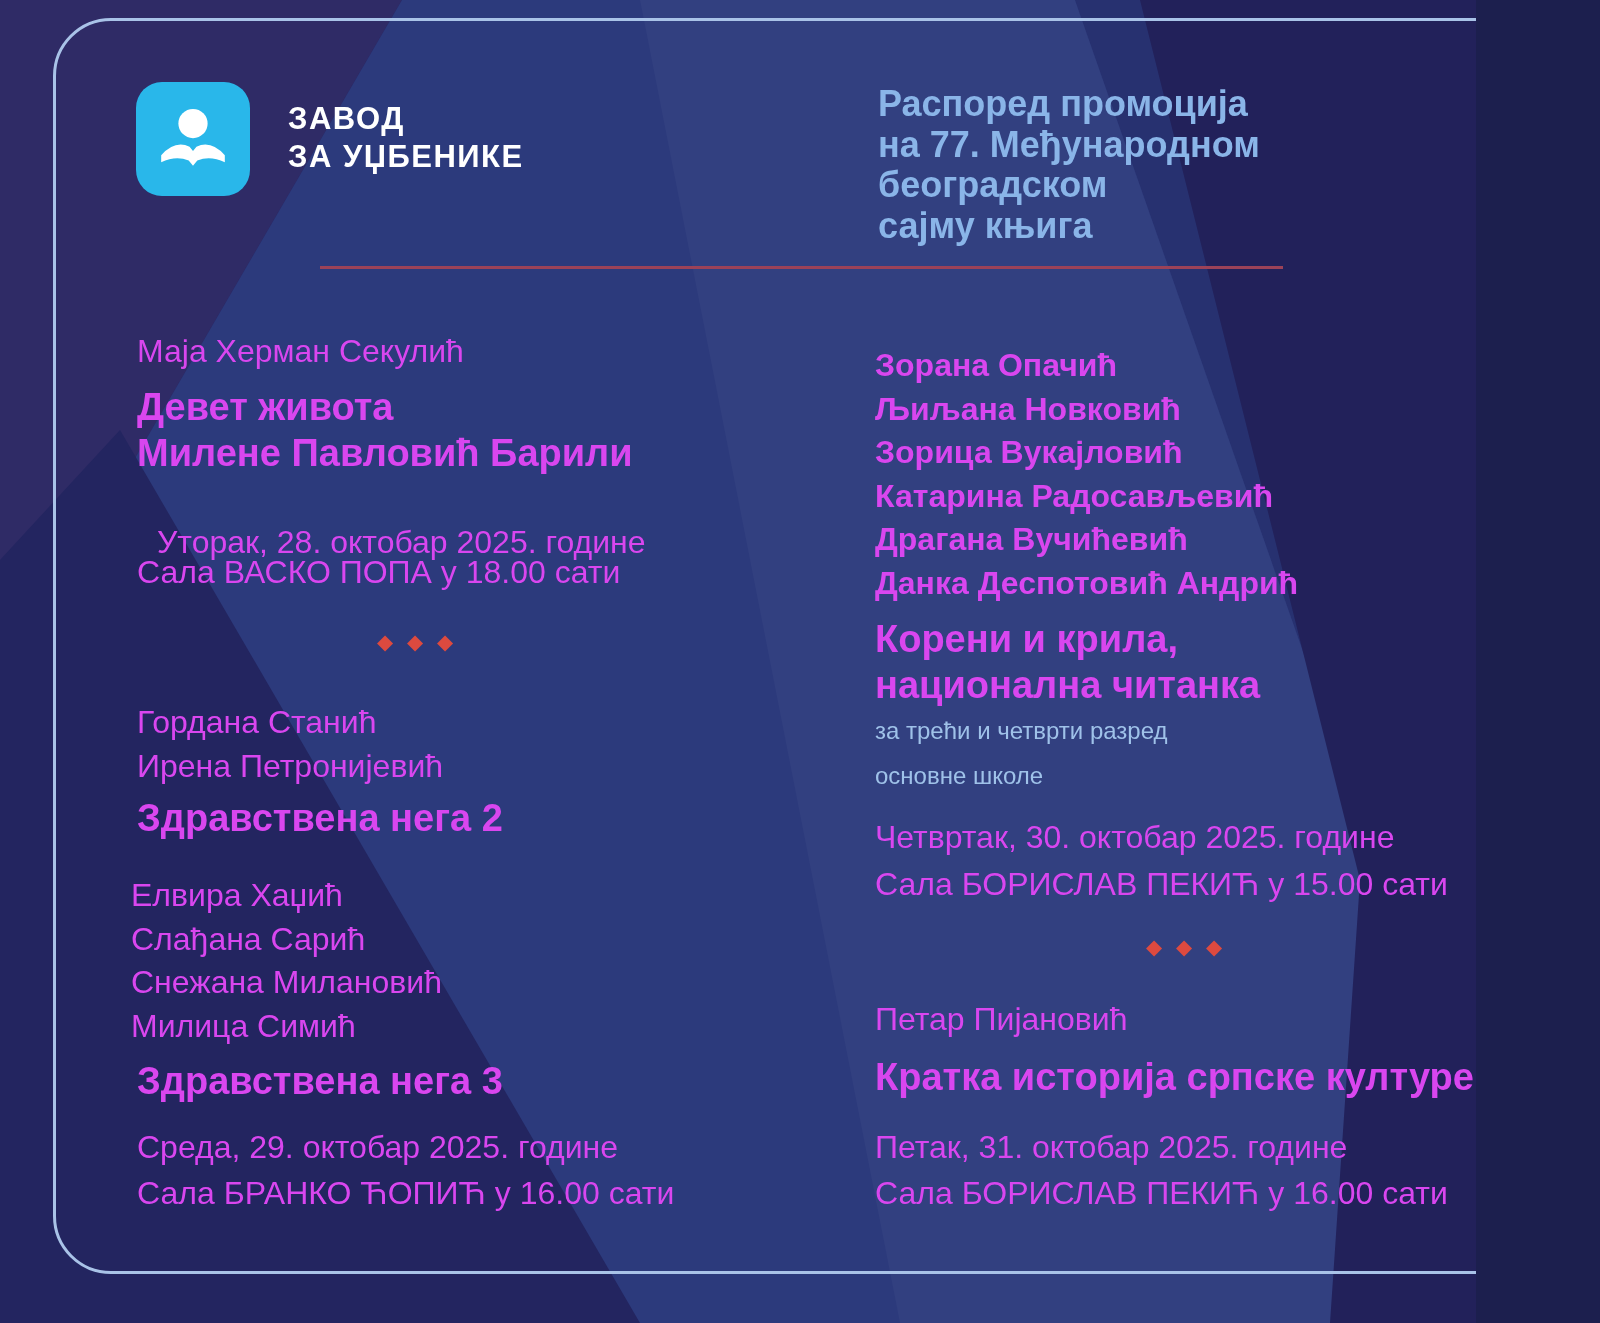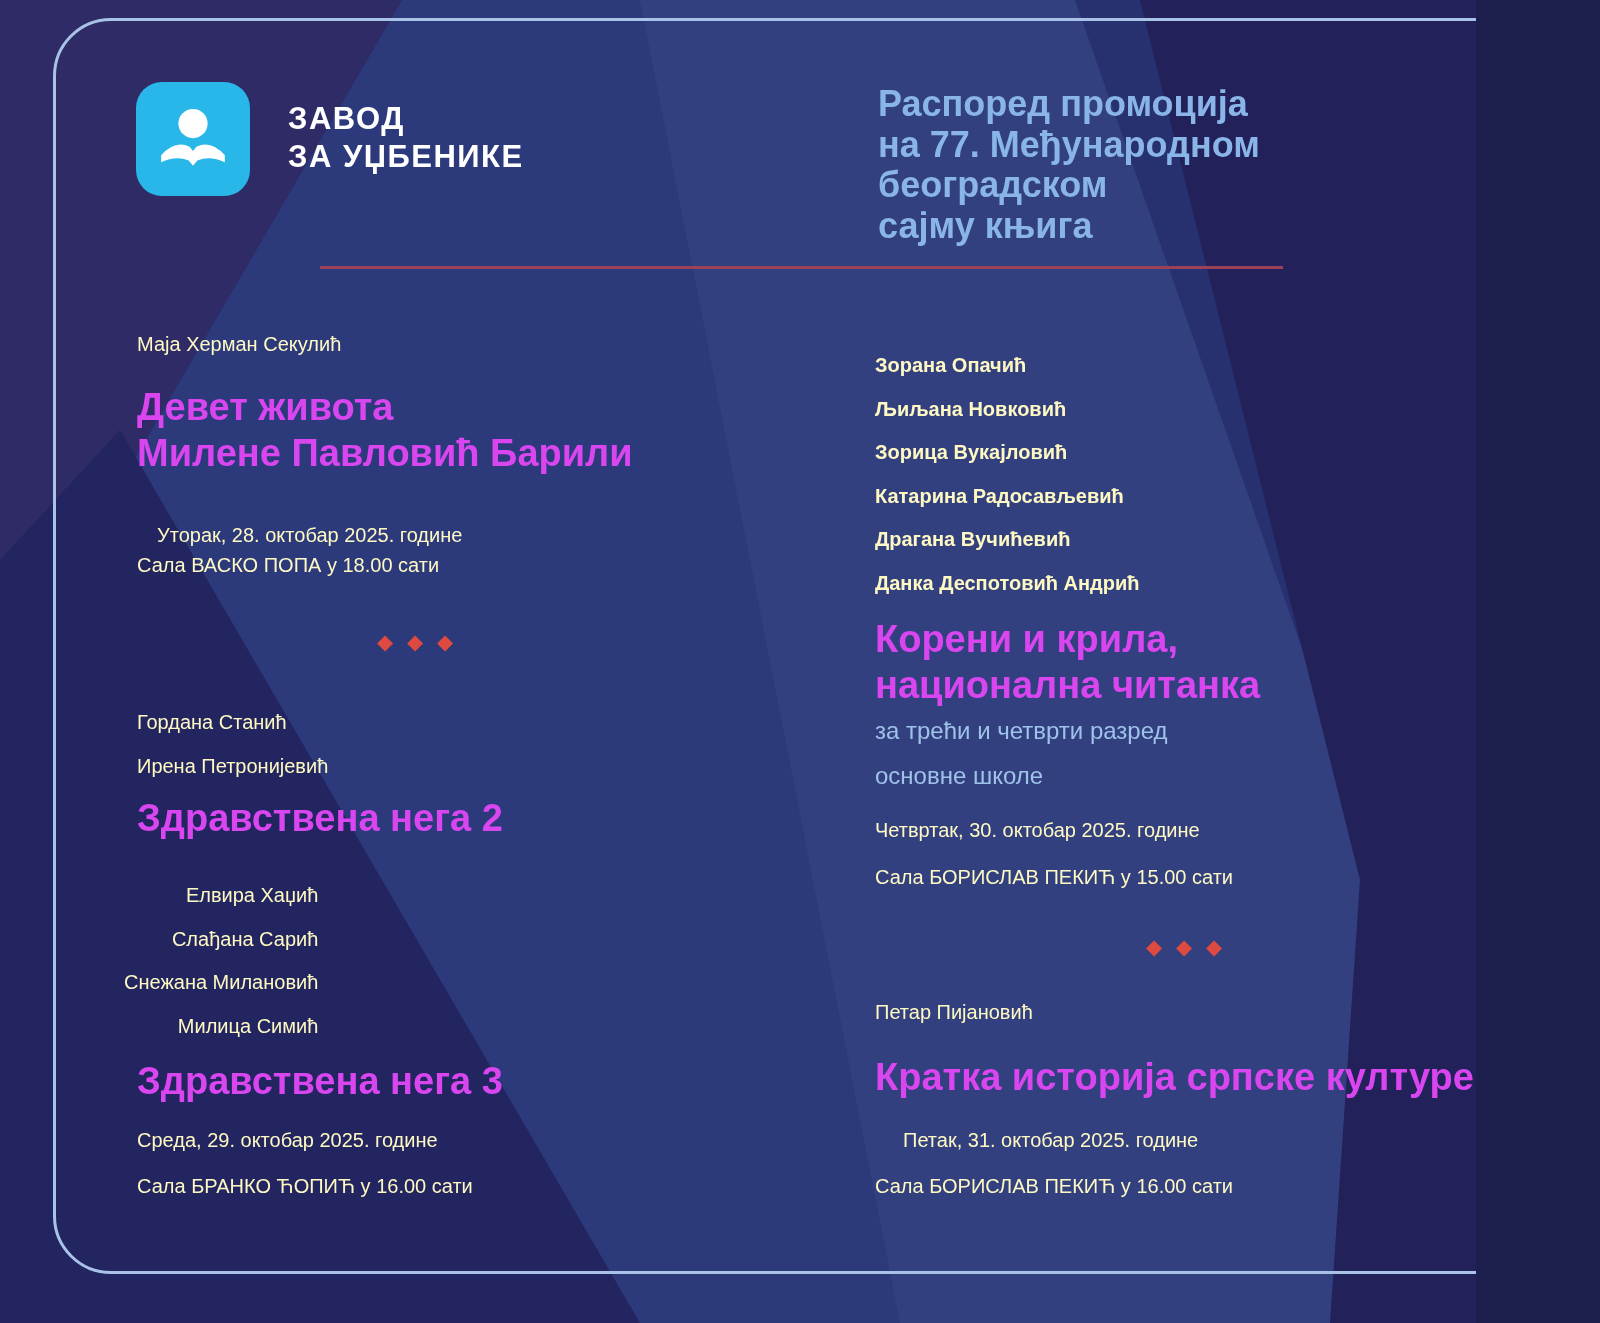--- a/index.html
+++ b/index.html
@@ -28,21 +28,21 @@
   .logo-box svg{width:86px;height:86px;}
   .logo-text{
     left:288px;top:100px;font-size:31px;font-weight:700;color:#ffffff;
     line-height:38px;letter-spacing:1.5px;
   }
   .hdr{
     left:878px;top:84px;font-size:36px;font-weight:700;color:#8ab5e8;
     line-height:40.5px;
   }
   .divider{left:320px;top:266px;width:963px;height:3px;background:#9c4258;}
-  .meta,.name{font-size:20px;color:#fef9c3;}
+  .meta,.name{font-size:32px;color:#d946ef;}
   .names{line-height:43.5px;}
   .title{font-size:38px;font-weight:700;color:#d946ef;line-height:46px;}
   .sub{font-size:24px;color:#9fc2e9;line-height:45px;}
   .diamonds{font-size:21px;color:#dd4a3f;text-align:center;letter-spacing:4px;}
 </style>
 </head>
 <body>
 
 <div class="canvas">
 
@@ -86,21 +86,21 @@
 
   <div class="abs diamonds" style="left:337px;top:630px;width:160px;">◆ ◆ ◆</div>
 
   <div class="abs name names" style="left:137px;top:701px;">
     <div>Гордана Станић</div>
     <div>Ирена Петронијевић</div>
   </div>
 
   <div class="abs title" style="left:137px;top:795px;">Здравствена нега 2</div>
 
-  <div class="abs name names" style="left:124px;top:874px;text-align:right;">
+  <div class="abs name names" style="left:131px;top:874px;">
     <div>Елвира Хаџић</div>
     <div>Слађана Сарић</div>
     <div>Снежана Милановић</div>
     <div>Милица Симић</div>
   </div>
 
   <div class="abs title" style="left:137px;top:1058px;">Здравствена нега 3</div>
 
   <div class="abs meta" style="left:137px;top:1129px;">Среда, 29. октобар 2025. године</div>
   <div class="abs meta" style="left:137px;top:1175px;">Сала БРАНКО ЋОПИЋ у 16.00 сати</div>
@@ -126,16 +126,16 @@
 
   <div class="abs meta" style="left:875px;top:819px;">Четвртак, 30. октобар 2025. године</div>
   <div class="abs meta" style="left:875px;top:866px;">Сала БОРИСЛАВ ПЕКИЋ у 15.00 сати</div>
 
   <div class="abs diamonds" style="left:1096px;top:935px;width:180px;">◆ ◆ ◆</div>
 
   <div class="abs name" style="left:875px;top:1001px;">Петар Пијановић</div>
 
   <div class="abs title" style="left:875px;top:1054px;">Кратка историја српске културе</div>
 
-  <div class="abs meta" style="left:875px;top:1129px;margin-left:28px;">Петак, 31. октобар 2025. године</div>
+  <div class="abs meta" style="left:875px;top:1129px;">Петак, 31. октобар 2025. године</div>
   <div class="abs meta" style="left:875px;top:1175px;">Сала БОРИСЛАВ ПЕКИЋ у 16.00 сати</div>
 
 </div>
 
 </body></html>

